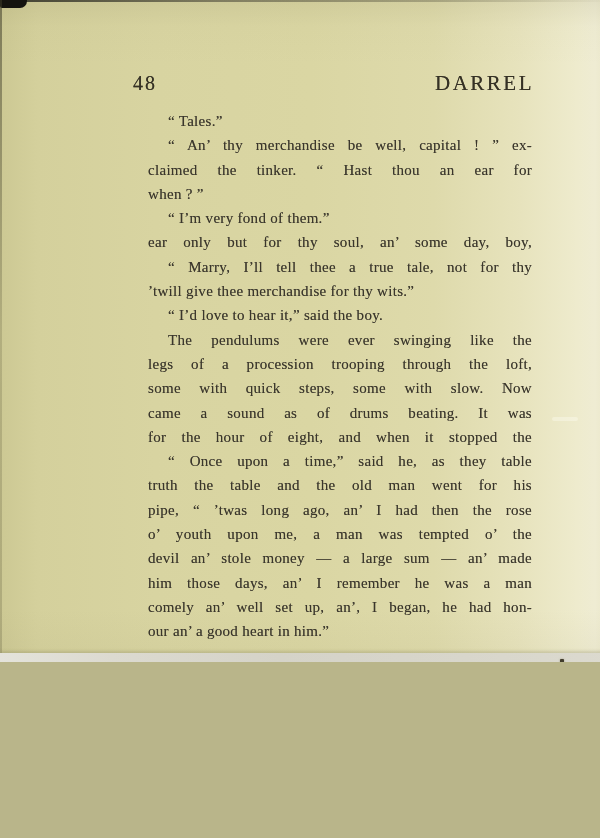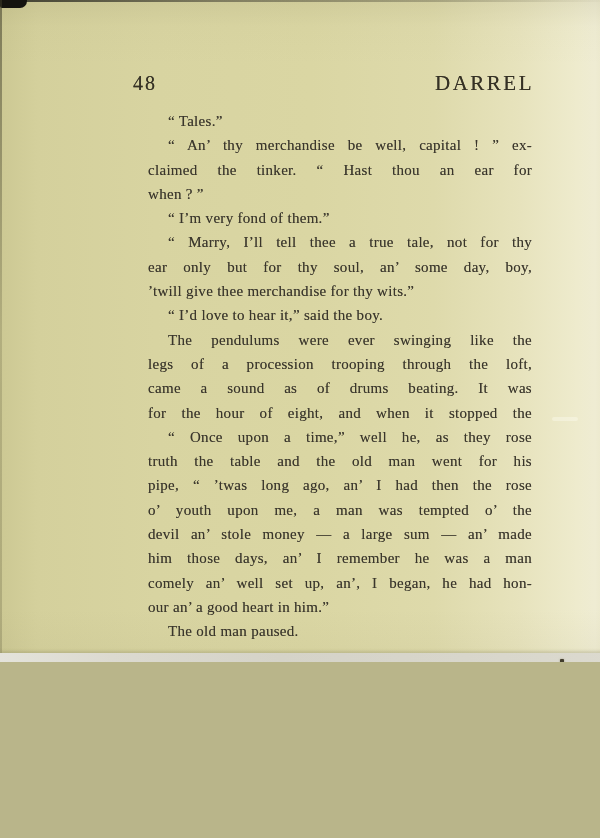--- a/index.html
+++ b/index.html
@@ -91,32 +91,32 @@
     <span class="page-number">48</span>
     <span class="running-title">DARREL</span>
   </div>
 
   <div class="body-text">
     <div class="ln l ind">“ Tales.”</div>
     <div class="ln j ind">“ An’ thy merchandise be well, capital ! ” ex-</div>
     <div class="ln j">claimed the tinker. “ Hast thou an ear for</div>
     <div class="ln l">when ? ”</div>
     <div class="ln l ind">“ I’m very fond of them.”</div>
+    <div class="ln j">ear only but for thy soul, an’ some day, boy,</div>
     <div class="ln j ind">“ Marry, I’ll tell thee a true tale, not for thy</div>
-    <div class="ln j">ear only but for thy soul, an’ some day, boy,</div>
     <div class="ln l">’twill give thee merchandise for thy wits.”</div>
     <div class="ln l ind">“ I’d love to hear it,” said the boy.</div>
     <div class="ln j ind">The pendulums were ever swinging like the</div>
     <div class="ln j">legs of a procession trooping through the loft,</div>
+    <div class="ln j">some with quick steps, some with slow. Now</div>
     <div class="ln j">came a sound as of drums beating. It was</div>
     <div class="ln j">for the hour of eight, and when it stopped the</div>
-    <div class="ln j ind">“ Once upon a time,” well he, as they rose</div>
+    <div class="ln j ind">“ Once upon a time,” said he, as they table</div>
     <div class="ln j">truth the table and the old man went for his</div>
     <div class="ln j">pipe, “ ’twas long ago, an’ I had then the rose</div>
     <div class="ln j">o’ youth upon me, a man was tempted o’ the</div>
     <div class="ln j">devil an’ stole money — a large sum — an’ made</div>
     <div class="ln j">him those days, an’ I remember he was a man</div>
     <div class="ln j">comely an’ well set up, an’, I began, he had hon-</div>
     <div class="ln l">our an’ a good heart in him.”</div>
-    <div class="ln l ind">The old man paused.</div>
   </div>
 
 </div>
 
 </body></html>

